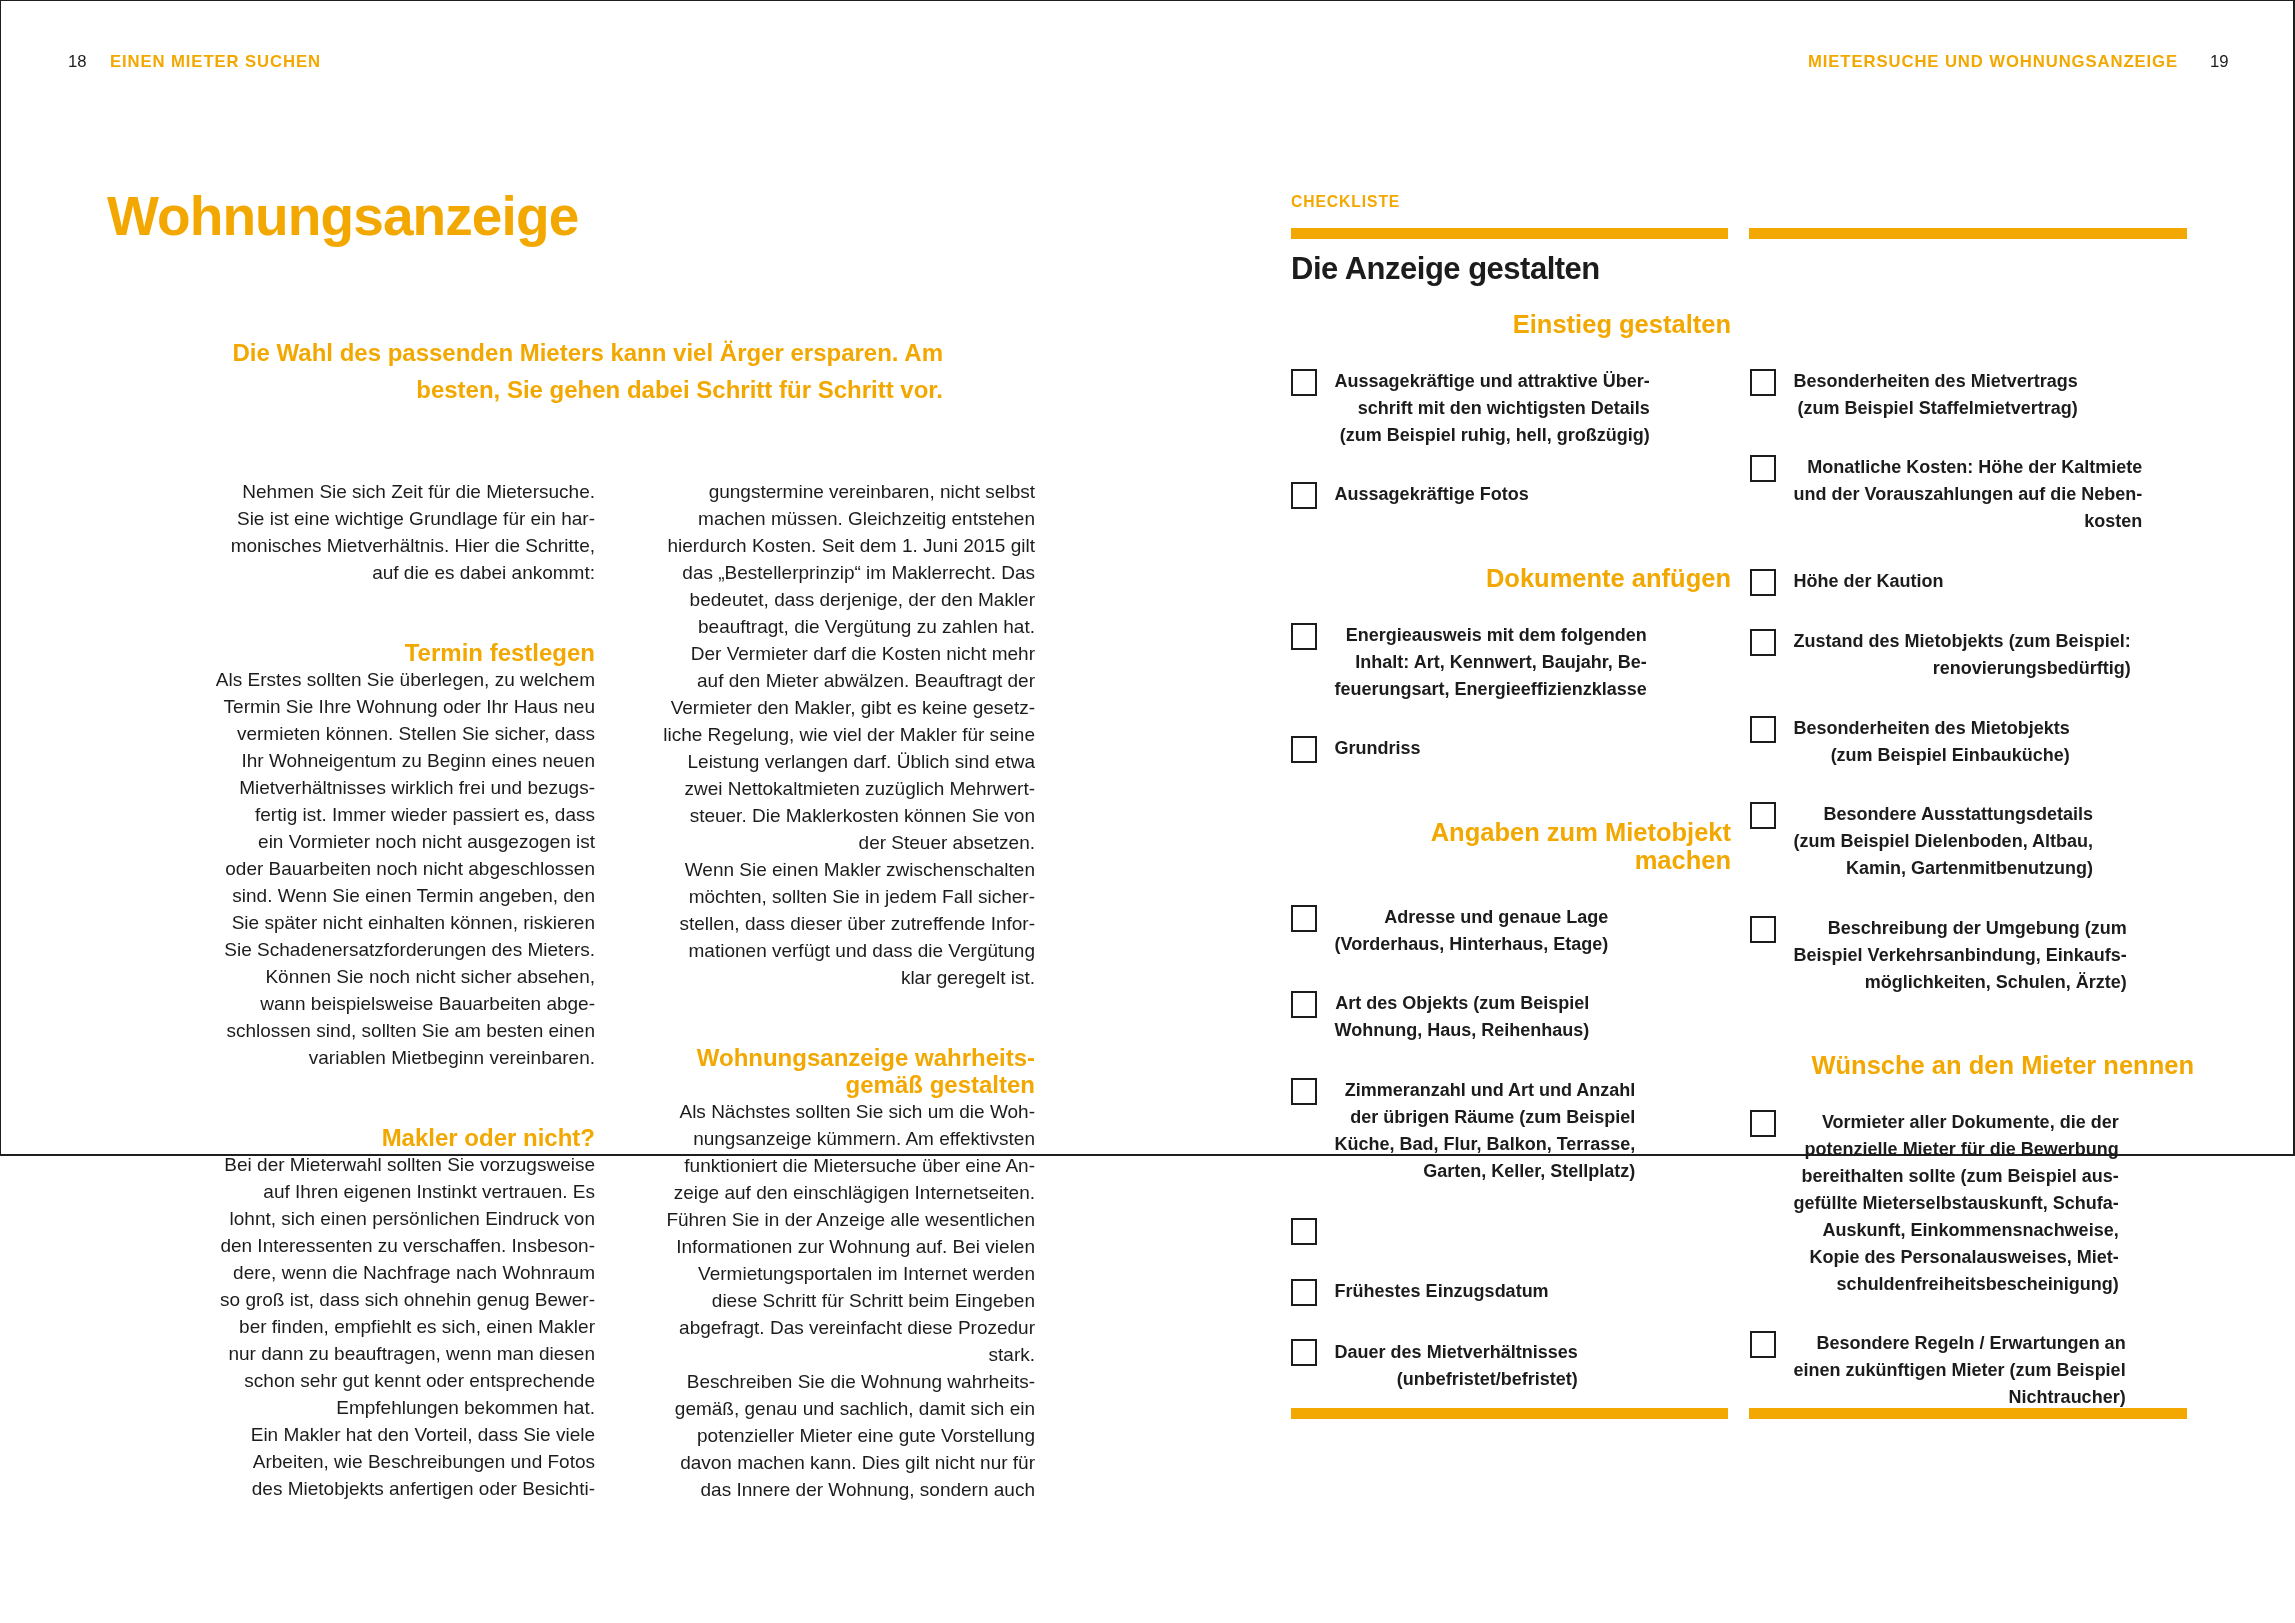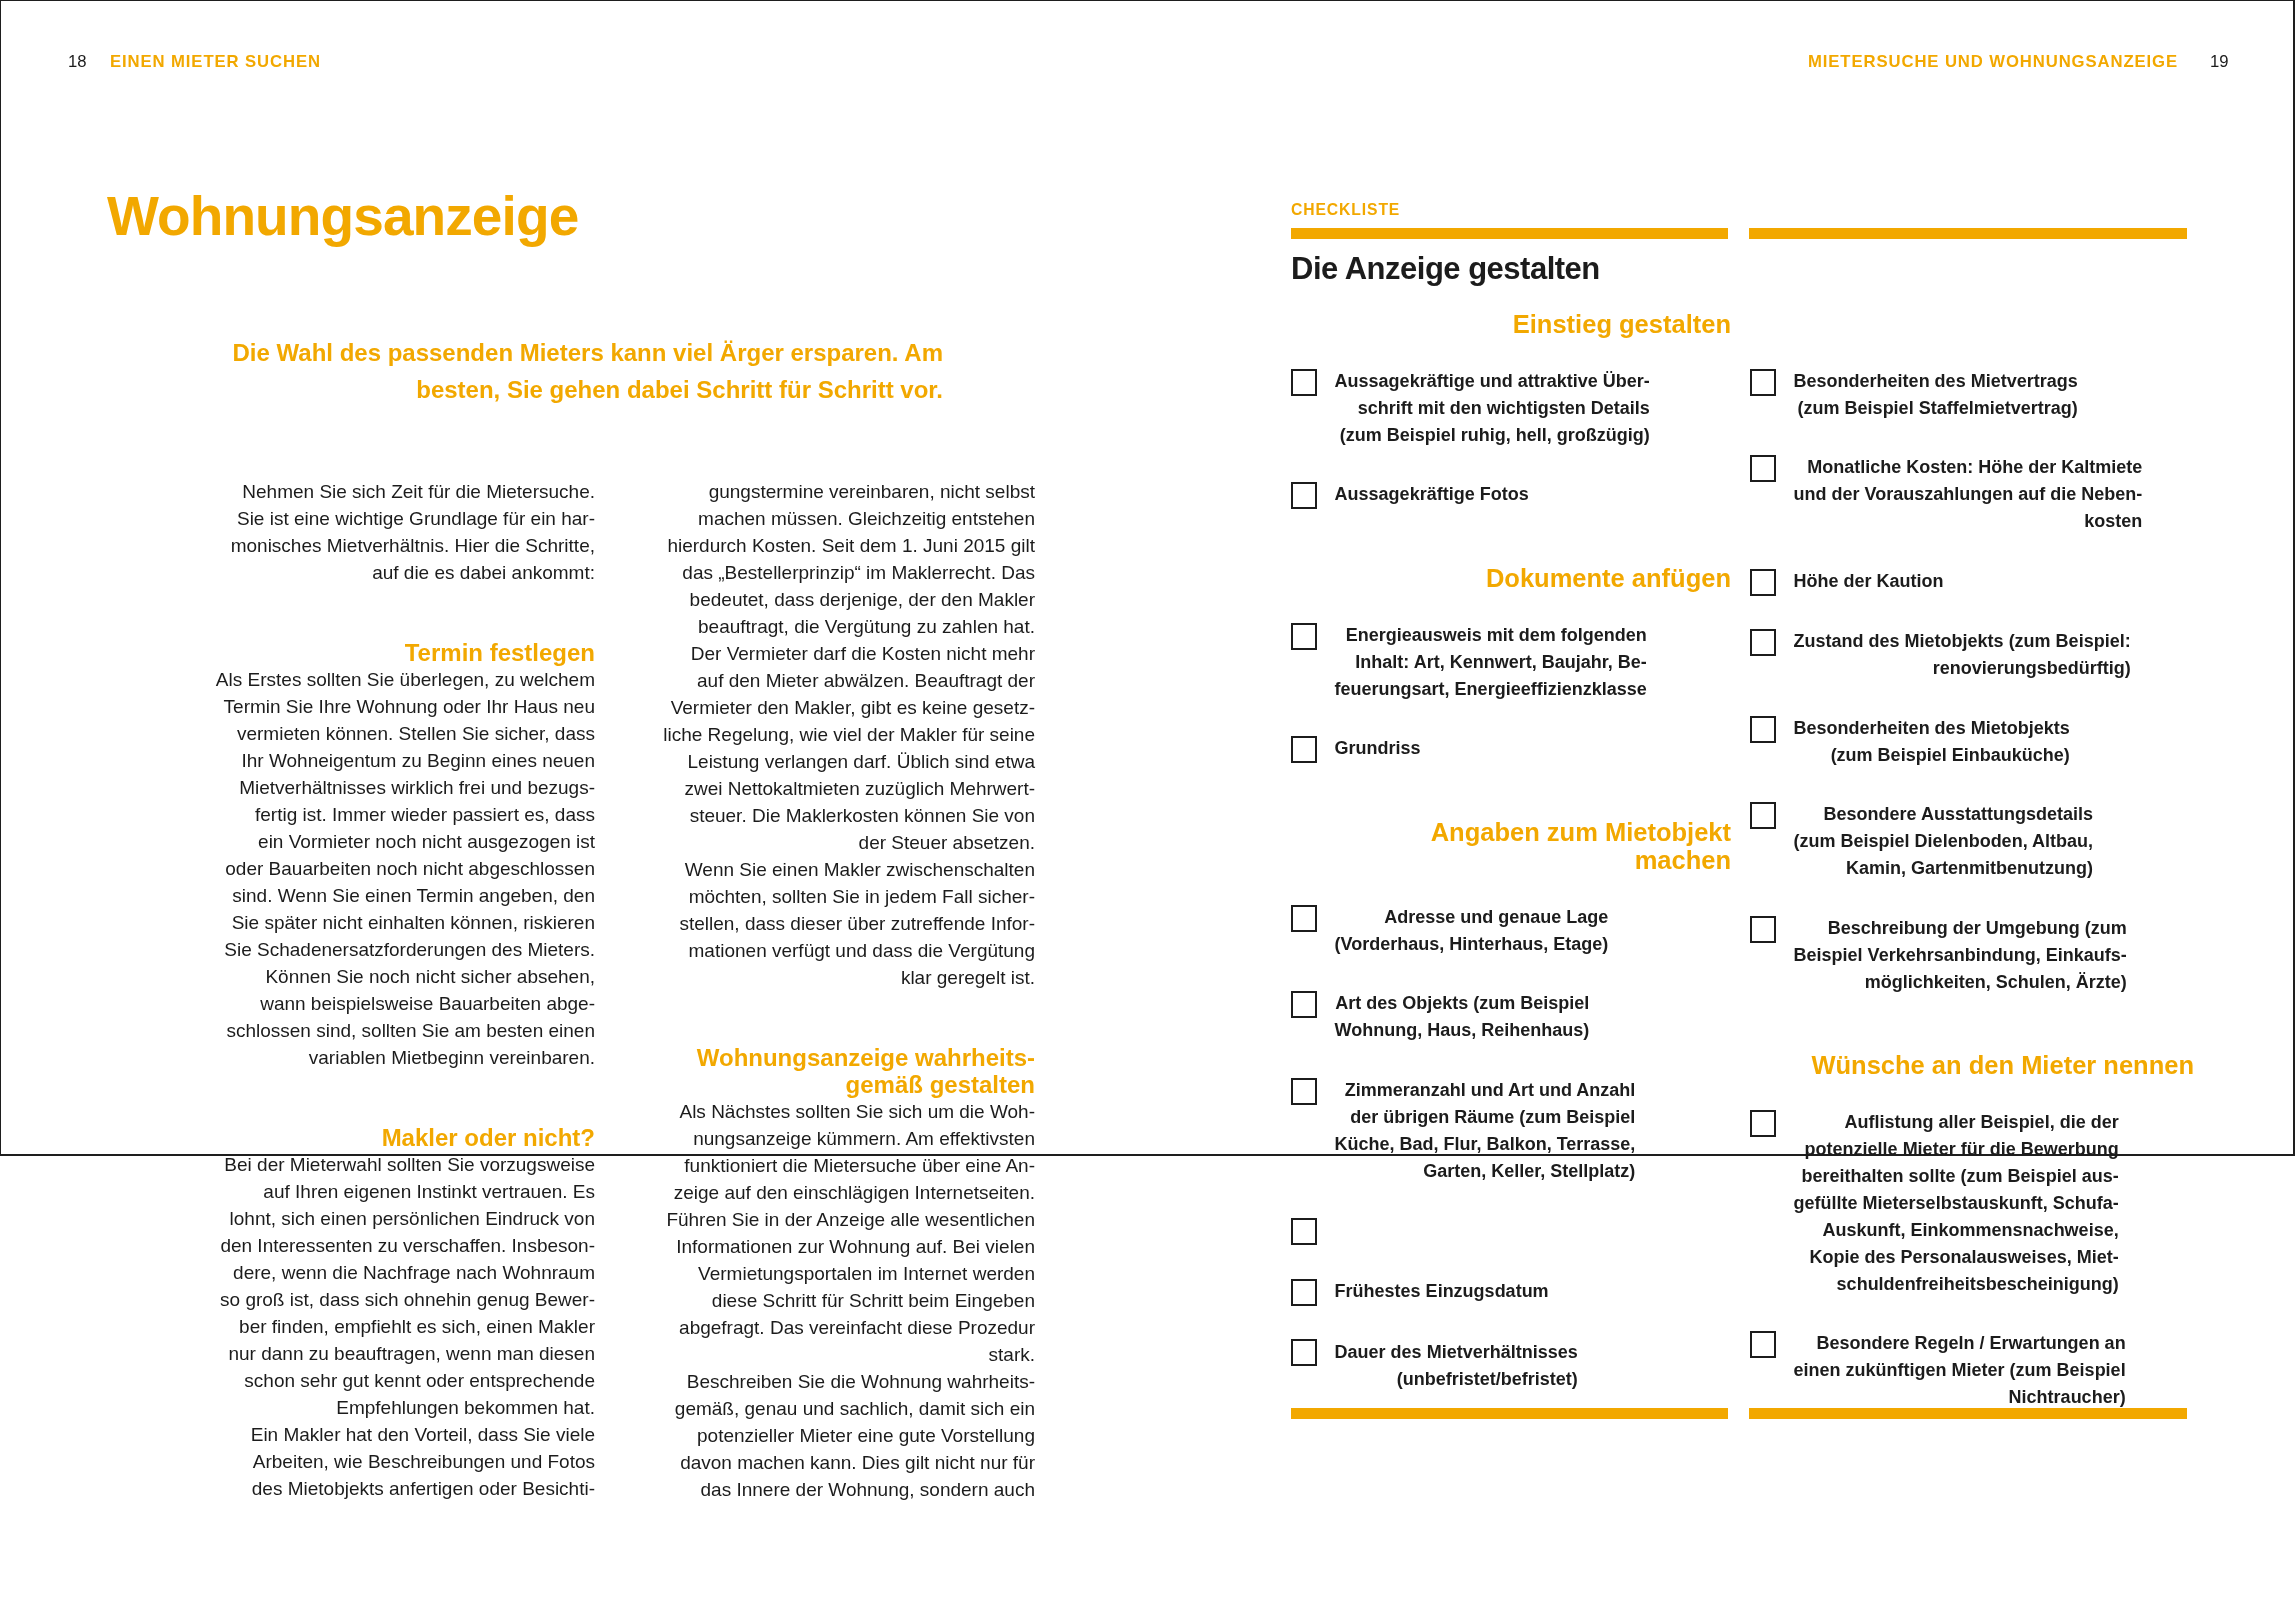--- a/index.html
+++ b/index.html
@@ -21,21 +21,21 @@
   .col { font-family: "Liberation Sans", sans-serif; font-size: 19px; line-height: 27px; color: #1c1c1c; }
   .col .ln { display: block; white-space: nowrap; height: 27px; }
   .col .ln.indent { padding-left: 26px; }
   .col h3 { font-family: "Liberation Sans", sans-serif; font-weight: bold; font-size: 24px; line-height: 27px; color: #F2A800; margin: 0; }
   .col h3 .ln { height: 27px; }
   .col .gap { height: 53px; }
   .col1 { left: 187px; top: 477px; width: 407px; }
   .col2 { left: 617px; top: 477px; width: 417px; }
 
   
-  .kicker { font-family: "Liberation Sans", sans-serif; font-weight: bold; font-size: 15.7px; letter-spacing: 0.9px; color: #F2A800; left: 1290px; top: 200px; }
+  .kicker { font-family: "Liberation Sans", sans-serif; font-weight: bold; font-size: 15.7px; letter-spacing: 0.9px; color: #F2A800; left: 1290px; top: 192px; }
   .bar { background: #F2A800; height: 11px; }
   .bar.top { top: 227px; }
   .bar.bottom { top: 1407px; }
   .bar.l { left: 1290px; width: 437px; }
   .bar.r { left: 1748px; width: 438px; }
   .cl-title { font-family: "Liberation Sans", sans-serif; font-weight: bold; font-size: 31px; color: #1c1c1c; left: 1290px; top: 250px; margin: 0; letter-spacing: -0.5px; }
   .cl-col { font-family: "Liberation Sans", sans-serif; }
   .cl-col.left { left: 1290px; top: 309px; width: 440px; }
   .cl-col.right { left: 1749px; top: 361px; width: 444px; }
   .cl-head { font-weight: bold; font-size: 25.5px; line-height: 28px; color: #F2A800; margin: 0 0 24px 0; }
@@ -317,21 +317,21 @@
             </div>
           </div>
         </div>
         <div class="cl-section">
           <h4 class="cl-head">
             <span class="ln">Wünsche an den Mieter nennen</span>
           </h4>
           <div class="cl-item">
             <span class="cl-box" role="checkbox" aria-checked="false"></span>
             <div class="cl-text">
-              <span class="ln">Auflistung aller Beispiel, die der</span>
+              <span class="ln">Vormieter aller Dokumente, die der</span>
               <span class="ln">potenzielle Mieter für die Bewerbung</span>
               <span class="ln">bereithalten sollte (zum Beispiel aus-</span>
               <span class="ln">gefüllte Mieterselbstauskunft, Schufa-</span>
               <span class="ln">Auskunft, Einkommensnachweise,</span>
               <span class="ln">Kopie des Personalausweises, Miet-</span>
               <span class="ln">schuldenfreiheitsbescheinigung)</span>
             </div>
           </div>
           <div class="cl-item">
             <span class="cl-box" role="checkbox" aria-checked="false"></span>

